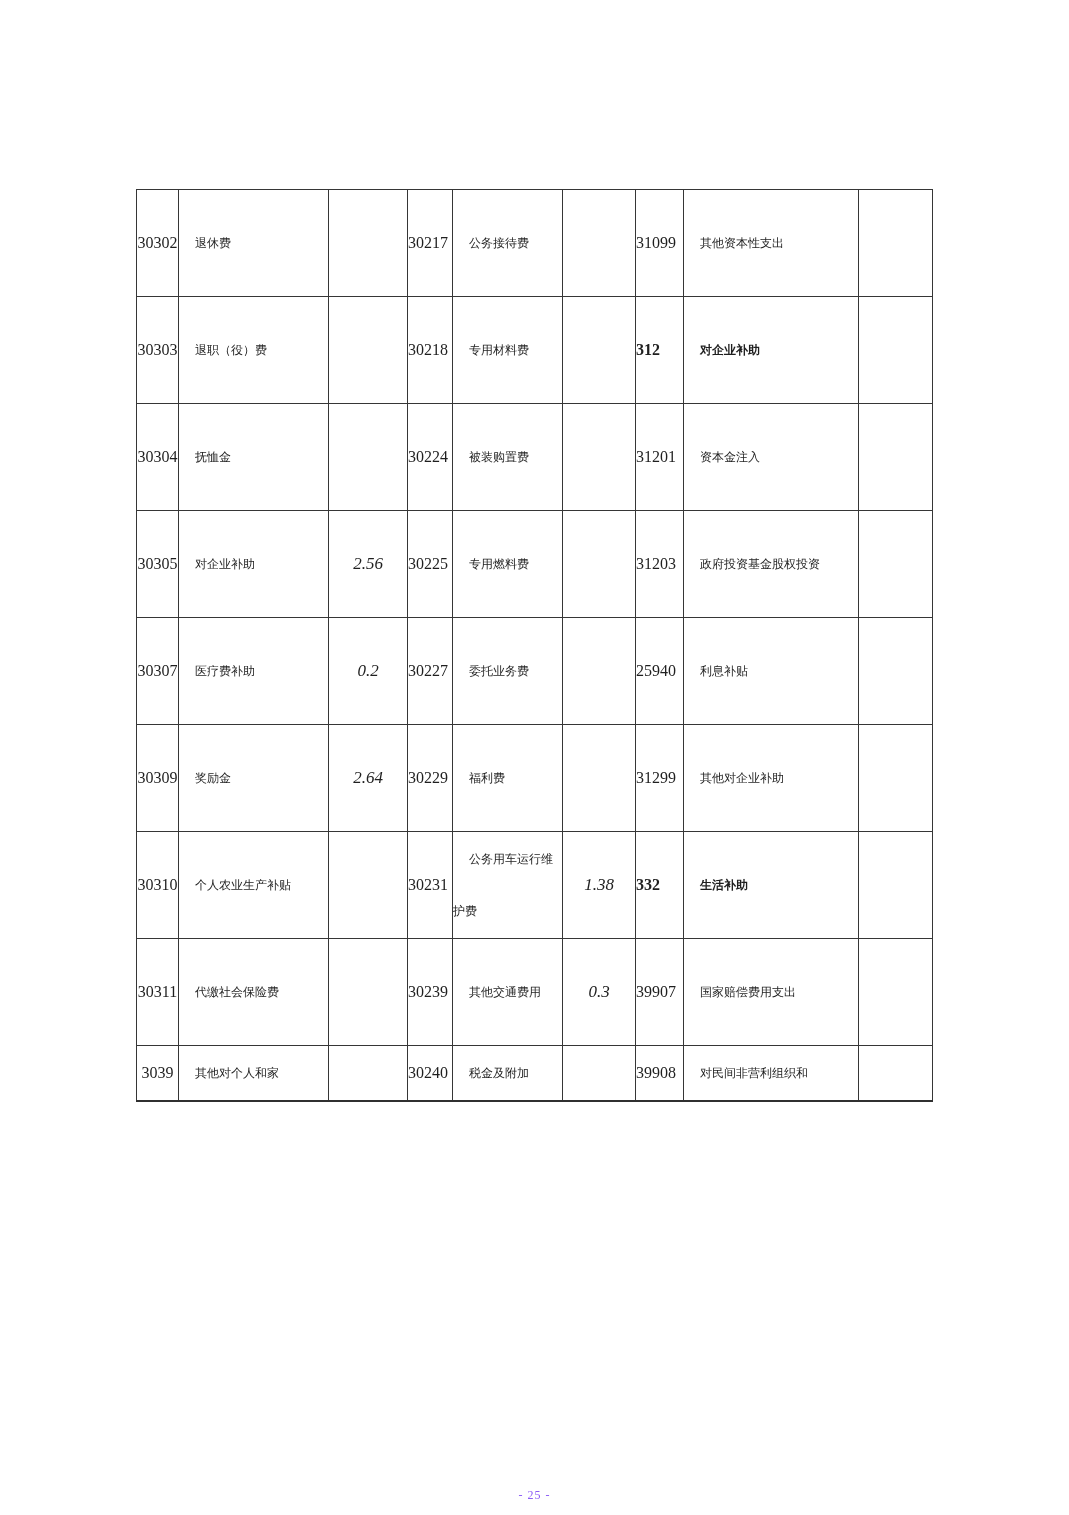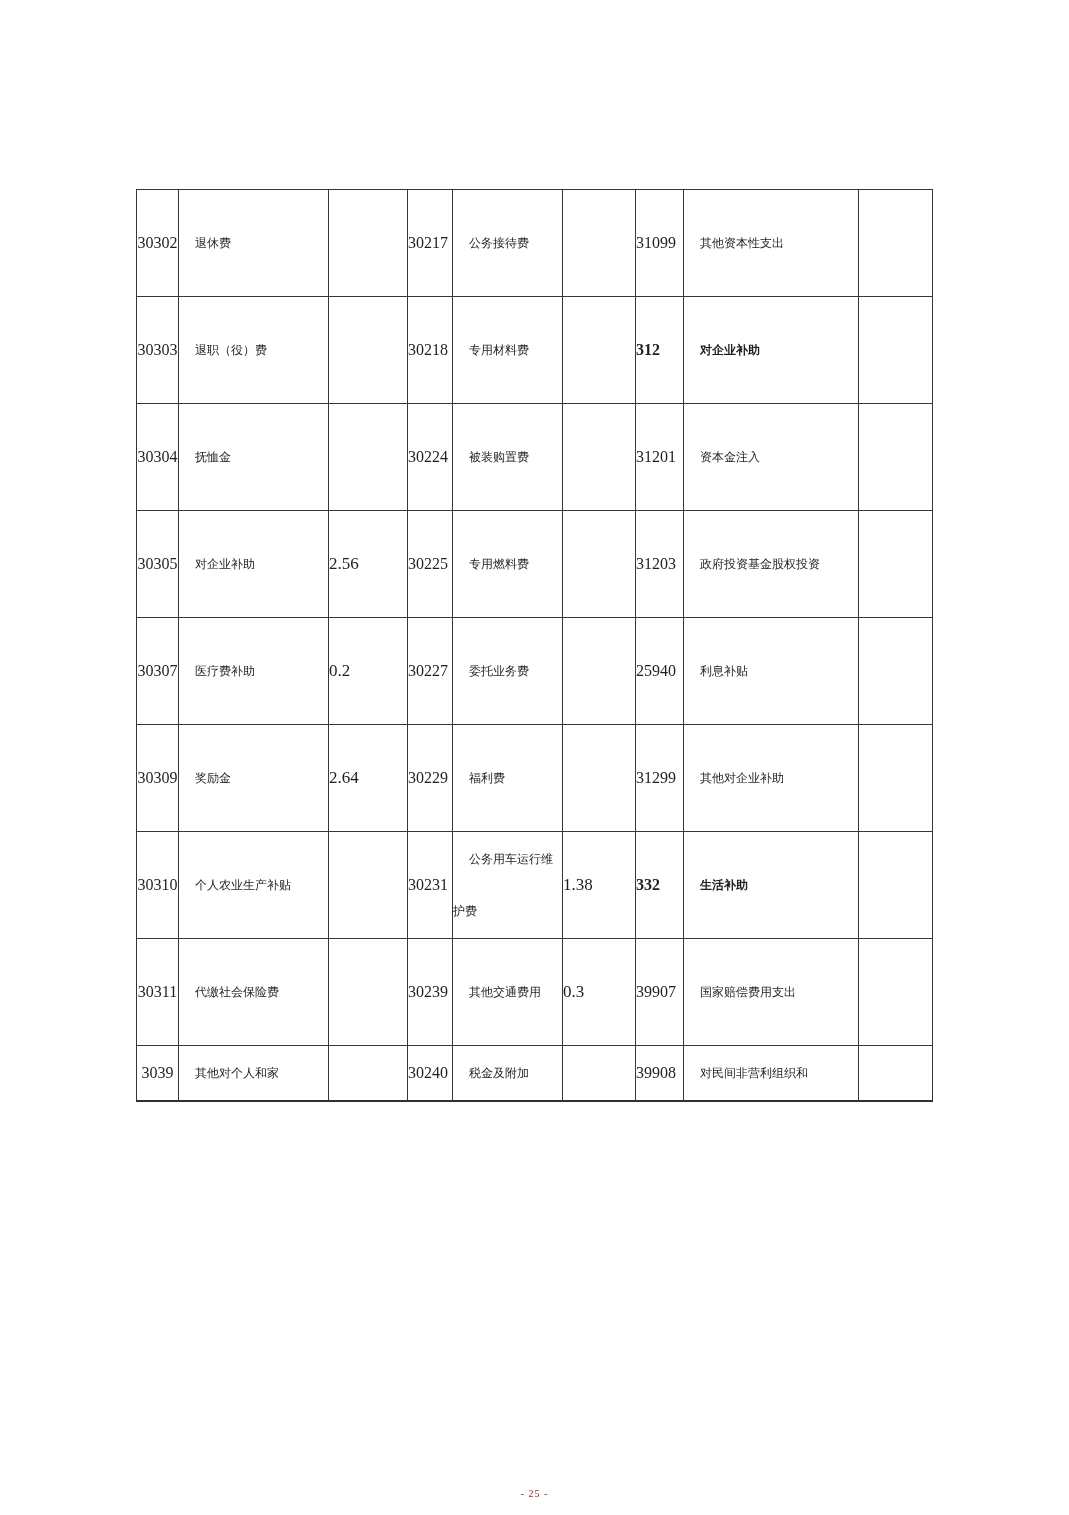--- a/index.html
+++ b/index.html
@@ -49,33 +49,34 @@
   td.name {
     font-size: 12px;
     line-height: 52px;
     text-indent: 16px;
     padding-left: 2px;
     padding-right: 2px;
   }
   td.value {
     font-size: 17px;
     line-height: 52px;
-    text-align: left;
+    text-align: center;
     padding-right: 4px;
     padding-left: 2px;
+    font-style: italic;
   }
   td.emph { font-weight: bold; }
 
   .footer {
     position: absolute;
     left: 0; top: 1488px;
     width: 1069px;
     text-align: center;
-    font-size: 10px;
-    color: #b91c1c;
+    font-size: 12px;
+    color: #8b5cf6;
     letter-spacing: 1px;
   }
 </style>
 </head>
 <body>
 
 <div class="page">
 
   <table class="budget">
     <colgroup>

